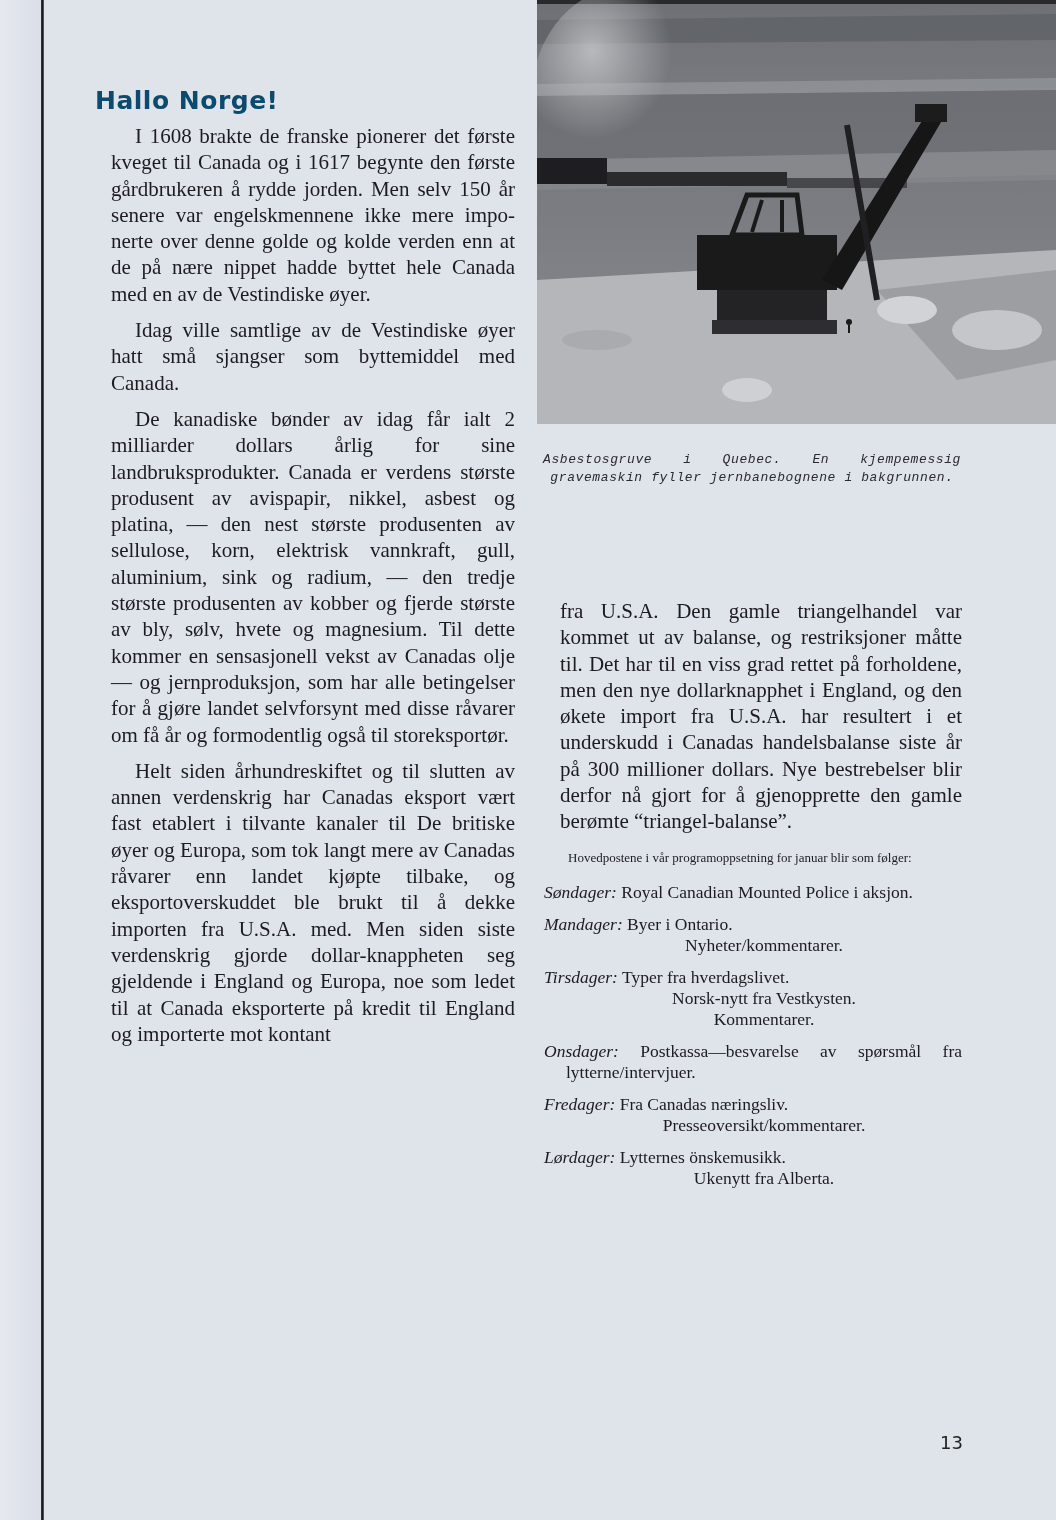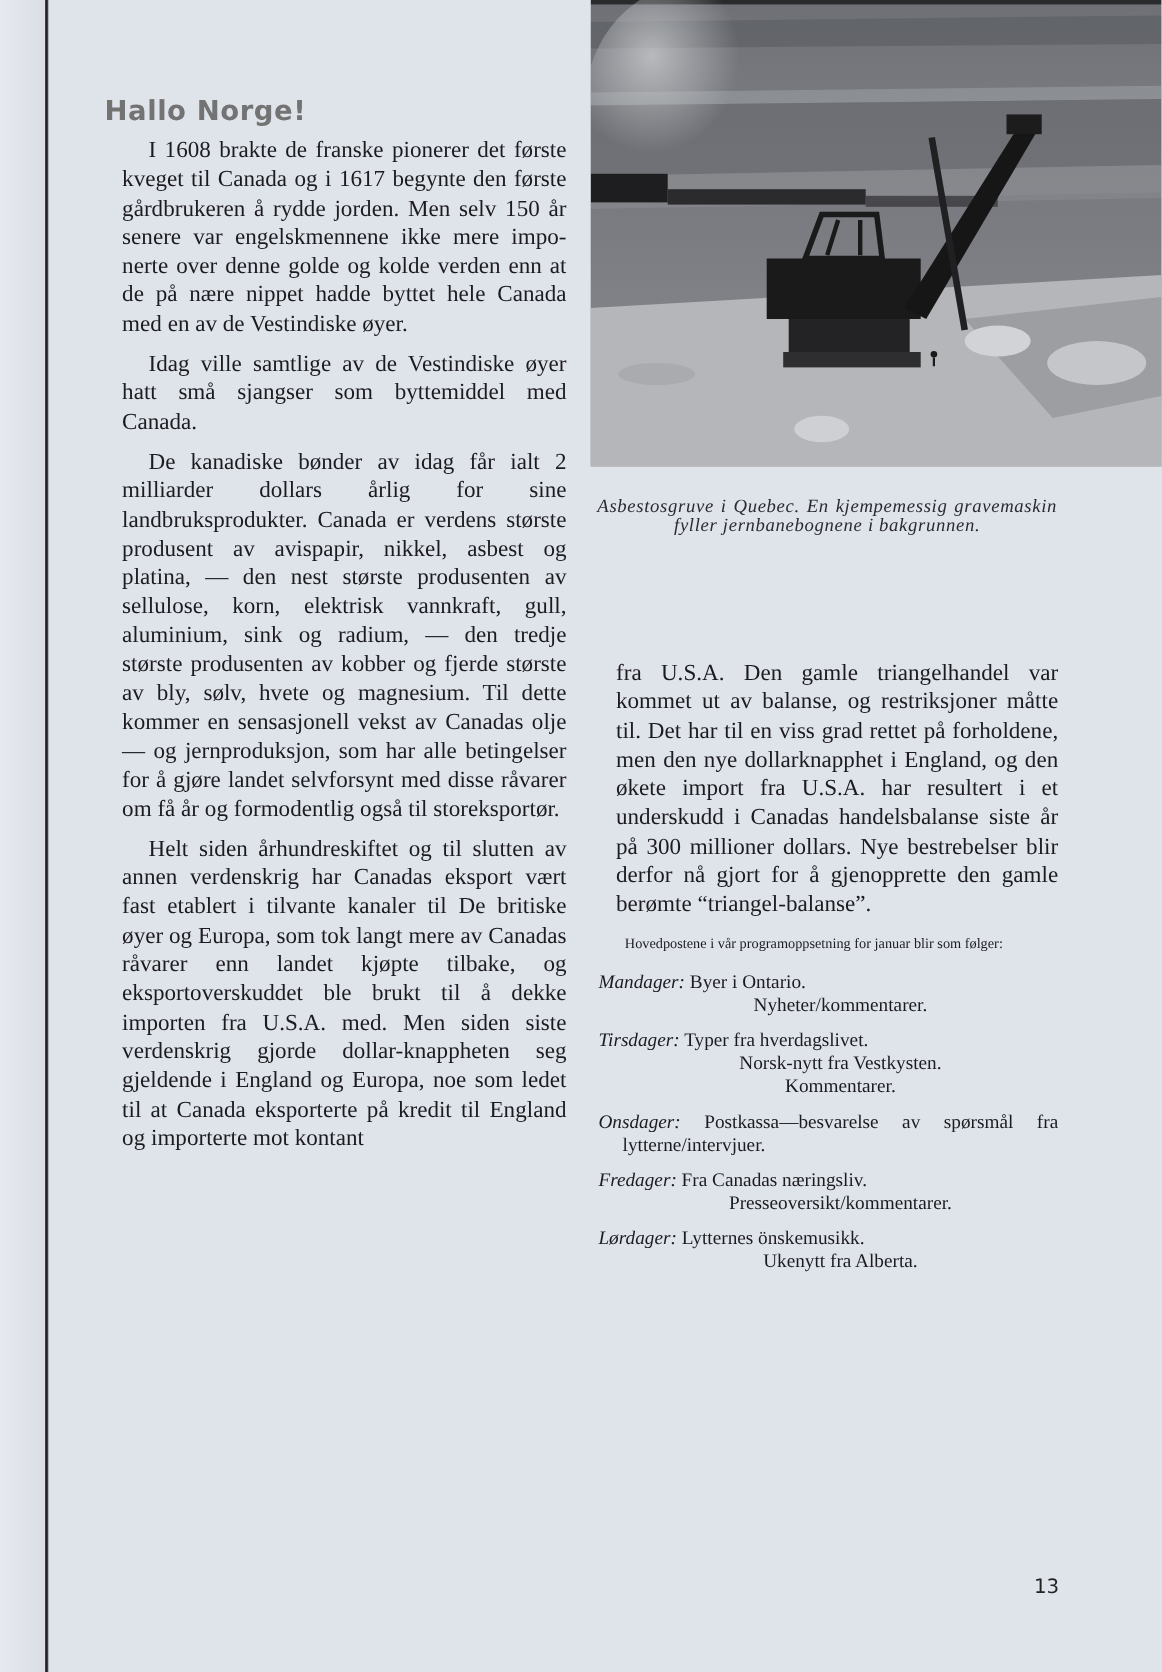--- a/index.html
+++ b/index.html
@@ -16,36 +16,37 @@
   .binding-shadow {
     position: absolute; left: 0; top: 0; width: 41px; height: 1520px;
     background: linear-gradient(to right, #e6e9ef, #dadee6);
   }
   .col-left {
     position: absolute; left: 95px; top: 86px; width: 420px;
   }
   .headline {
     font-family: "DejaVu Sans", "Liberation Sans", sans-serif;
     font-weight: bold; font-size: 25px; letter-spacing: 0.5px;
-    margin: 0 0 8px 0; color: #737373;
+    margin: 0 0 8px 0; color: #0c4a6e;
   }
   .para {
     font-size: 21px; line-height: 26.3px; text-align: justify;
     margin: 0 0 10px 16px; text-indent: 24px; hyphens: manual;
   }
   .photo {
     position: absolute; left: 537px; top: 0; width: 519px; height: 424px;
     overflow: hidden; background: #8a8c90;
   }
   .photo svg { display: block; width: 100%; height: 100%; }
   .caption {
     position: absolute; left: 543px; top: 451px; width: 418px;
-    font-style: italic; font-size: 17px; line-height: 18px;
+    font-style: italic; font-size: 13px; line-height: 18px;
     text-align: justify; text-align-last: center; color: #2a2a30;
     letter-spacing: 0.6px;
+    font-family: Liberation Mono, monospace;
   }
   .col-right {
     position: absolute; left: 544px; top: 598px; width: 418px;
   }
   .col-right .para { text-indent: 0; }
   .program-intro {
     font-size: 13px; line-height: 21px; text-align: justify;
     text-indent: 24px; margin: 12px 0 14px 0;
   }
   .day-entry {
@@ -125,20 +126,23 @@
   </svg>
 </div>
 
 <div class="caption">Asbestosgruve i Quebec. En kjempemessig gravemaskin fyller jernbanebognene i bak­grunnen.</div>
 
 <div class="col-right">
   <p class="para">fra U.S.A. Den gamle triangelhandel var kommet ut av balanse, og restrik­sjoner måtte til. Det har til en viss grad rettet på forholdene, men den nye dollarknapphet i England, og den økete import fra U.S.A. har resultert i et underskudd i Canadas handelsba­lanse siste år på 300 millioner dollars. Nye bestrebelser blir derfor nå gjort for å gjenopprette den gamle berømte “triangel-balanse”.</p>
   <p class="program-intro">Hovedpostene i vår programoppsetning for januar blir som følger:</p>
 
   <div class="day-entry">
+    <div class="day-first"><span class="day-name">Søndager:</span> <span>Royal Canadian Mounted Police i aksjon.</span></div>
+  </div>
+  <div class="day-entry">
     <div class="day-first"><span class="day-name">Mandager:</span> <span>Byer i Ontario.</span></div>
     <div class="day-sub">Nyheter/kommentarer.</div>
   </div>
   <div class="day-entry">
     <div class="day-first"><span class="day-name">Tirsdager:</span> <span>Typer fra hverdagslivet.</span></div>
     <div class="day-sub">Norsk-nytt fra Vestkysten.</div>
     <div class="day-sub">Kommentarer.</div>
   </div>
   <div class="day-entry">
     <div class="day-first"><span class="day-name">Onsdager:</span> <span>Postkassa—besvarelse av spørsmål fra lytterne/intervjuer.</span></div>

